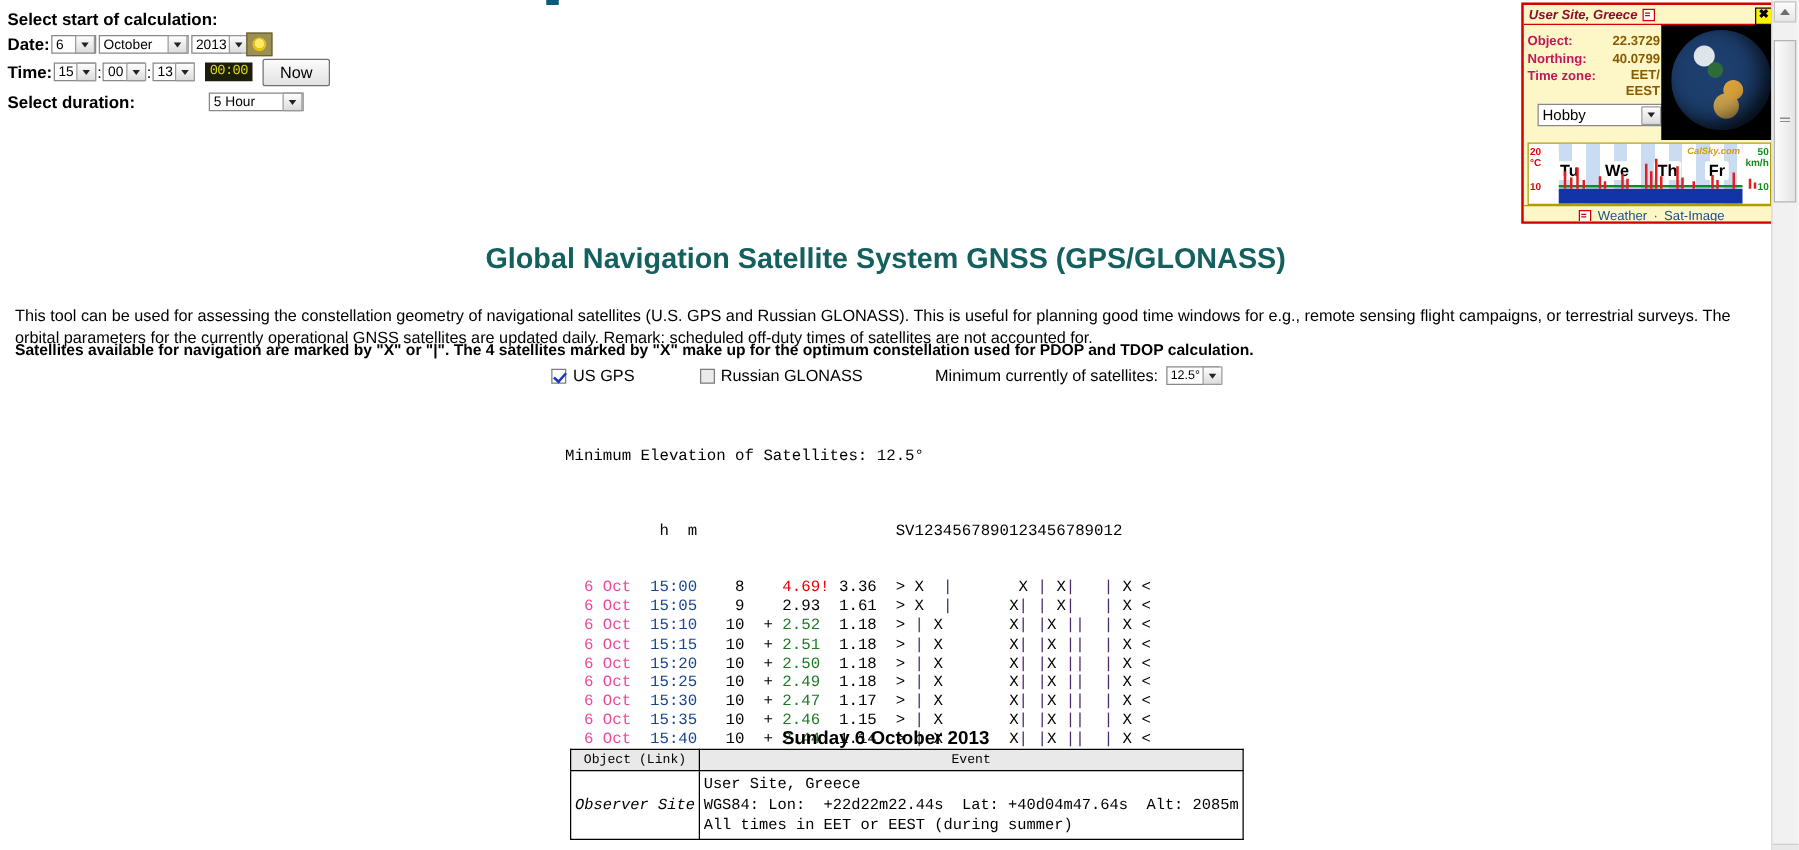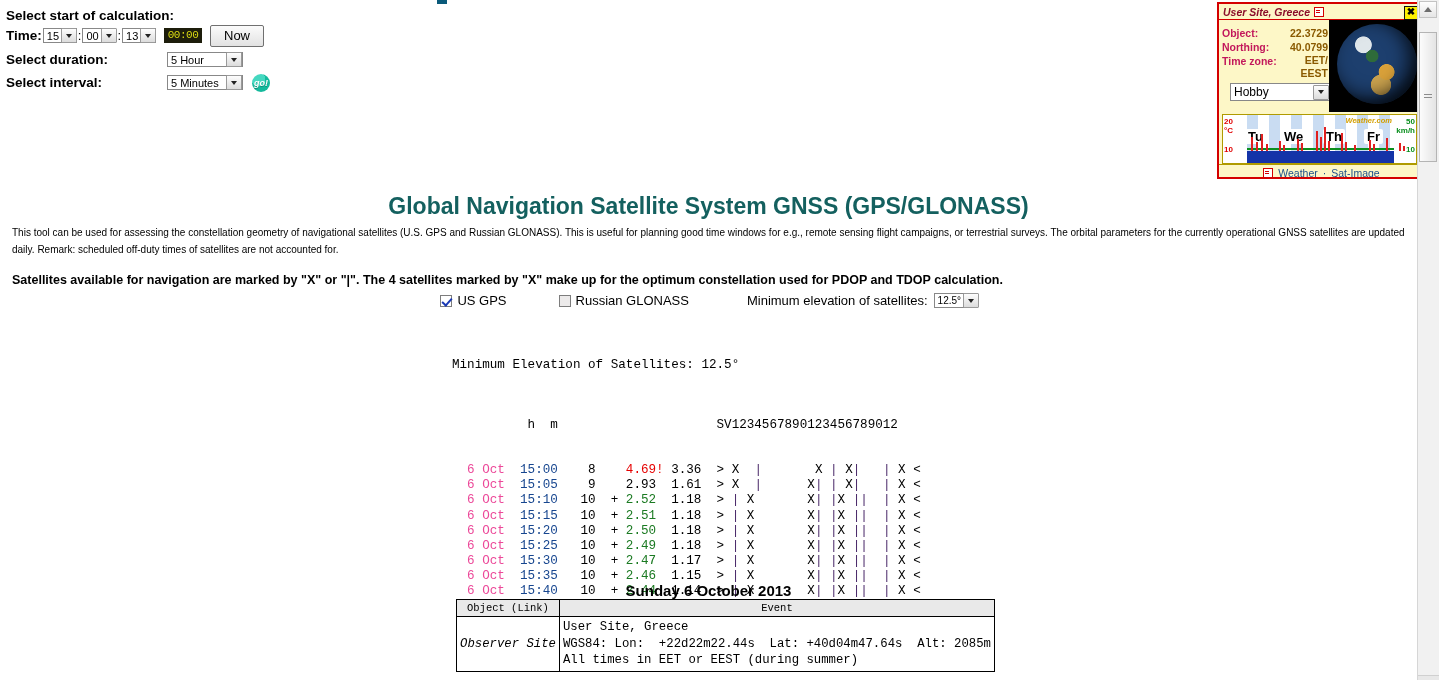--- a/index.html
+++ b/index.html
@@ -75,22 +75,22 @@
   }
   
   #topclip{position:absolute;left:437px;top:0;width:10px;height:4px;
     background:#0a5a7a;}
   
   h1#title{
     position:absolute;left:0;right:22px;top:193px;margin:0;
     text-align:center;color:#14605f;font-size:23px;font-weight:bold;
     font-family:"Liberation Sans",sans-serif;letter-spacing:0px;
   }
-  #intro{position:absolute;left:12px;top:224px;width:1396px;
-    font-size:10px;line-height:17px;color:#000;text-align:left;}
+  #intro{position:absolute;left:12px;top:244px;width:1396px;
+    font-size:13px;line-height:17px;color:#000;text-align:left;}
   #satnote{position:absolute;left:12px;top:273px;width:1400px;
     font-size:12.5px;font-weight:bold;color:#000;}
   #optrow{position:absolute;left:0;right:22px;top:293px;
     display:flex;align-items:center;justify-content:center;gap:0;}
   .ckwrap{display:flex;align-items:center;font-size:13px;}
   .ckbox{
     width:12px;height:12px;border:1px solid #7d7d7d;background:#fff;
     margin-right:5px;position:relative;box-sizing:border-box;
   }
   .ckbox.off{background:#eceaea;}
@@ -235,20 +235,44 @@
 </style>
 </head>
 <body>
 
 <div id="topclip"></div>
 
 <div id="ctrl">
 
   <div class="lbl-bold">Select start of calculation:</div>
 
+  <div class="frow">
+    <span class="fixlab">Date:</span>
+    <span class="sel w-day">
+      <span>6</span>
+      <span class="arrowbox">
+          <i></i>
+        </span>
+    </span>
+    <span class="sel w-mon">
+      <span>October</span>
+      <span class="arrowbox">
+          <i></i>
+        </span>
+    </span>
+    <span class="sel w-yr">
+      <span>2013</span>
+      <span class="arrowbox">
+          <i></i>
+        </span>
+    </span>
+    <span class="calbtn">
+        <span></span>
+      </span>
+  </div>
 
   <div class="frow">
     <span class="fixlab">Time:</span>
     <span class="sel w-hh">
       <span>15</span>
       <span class="arrowbox">
           <i></i>
         </span>
     </span>
     <span>:</span>
@@ -272,47 +296,37 @@
   <div class="row-dur">
     <span class="fixlab">Select duration:</span>
     <span class="sel w-dur">
       <span>5 Hour</span>
       <span class="arrowbox">
           <i></i>
         </span>
     </span>
   </div>
 
-  <div class="row-dur">
-    <span class="fixlab">Select interval:</span>
-    <span class="sel w-int">
-      <span>5 Minutes</span>
-      <span class="arrowbox">
-          <i></i>
-        </span>
-    </span>
-    <span class="gobtn">go!</span>
-  </div>
 </div>
 
 <h1 id="title">Global Navigation Satellite System GNSS (GPS/GLONASS)</h1>
 <div id="intro">This tool can be used for assessing the constellation geometry of navigational satellites (U.S. GPS and Russian GLONASS). This is useful for planning good time windows for e.g., remote sensing flight campaigns, or terrestrial surveys. The orbital parameters for the currently operational GNSS satellites are updated daily. Remark: scheduled off-duty times of satellites are not accounted for.</div>
 <div id="satnote">Satellites available for navigation are marked by "X" or "|". The 4 satellites marked by "X" make up for the optimum constellation used for PDOP and TDOP calculation.</div>
 
 <div id="optrow">
   <span class="ckwrap" style="margin-right:52px;">
     <span class="ckbox on"></span>
     <span>US GPS</span>
   </span>
   <span class="ckwrap" style="margin-right:58px;">
     <span class="ckbox off"></span>
     <span>Russian GLONASS</span>
   </span>
   <span class="ckwrap">
-    <span style="margin-right:5px;">Minimum elevation of satellites:</span>
+    <span style="margin-right:5px;">Minimum currently of satellites:</span>
     <span class="sel w-elev">
       <span>12.5°</span>
       <span class="arrowbox">
           <i></i>
         </span>
     </span>
   </span>
 </div>
 
 <div id="report">
@@ -378,21 +392,21 @@
     <div class="axL">
       <span>20</span><br>
       <span>°C</span>
     </div>
     <div class="axL" style="top:auto;bottom:9px;">10</div>
     <div class="axR">
       <span>50</span><br>
       <span>km/h</span>
     </div>
     <div class="axR" style="top:auto;bottom:9px;">10</div>
-    <div class="brand">Weather.com</div>
+    <div class="brand">CalSky.com</div>
     <div id="chart-days">
         <div class="daylbl" style="left: 22px;">Tu</div>
         <div class="daylbl" style="left: 58px;">We</div>
         <div class="daylbl" style="left: 100px;">Th</div>
         <div class="daylbl" style="left: 141px;">Fr</div>
       </div>
     <div id="chart-bars">
         <div class="rainbar" style="left: 28px; height: 14px;"></div>
         <div class="rainbar" style="left: 33px; height: 9px;"></div>
         <div class="rainbar" style="left: 38px; height: 17px;"></div>

